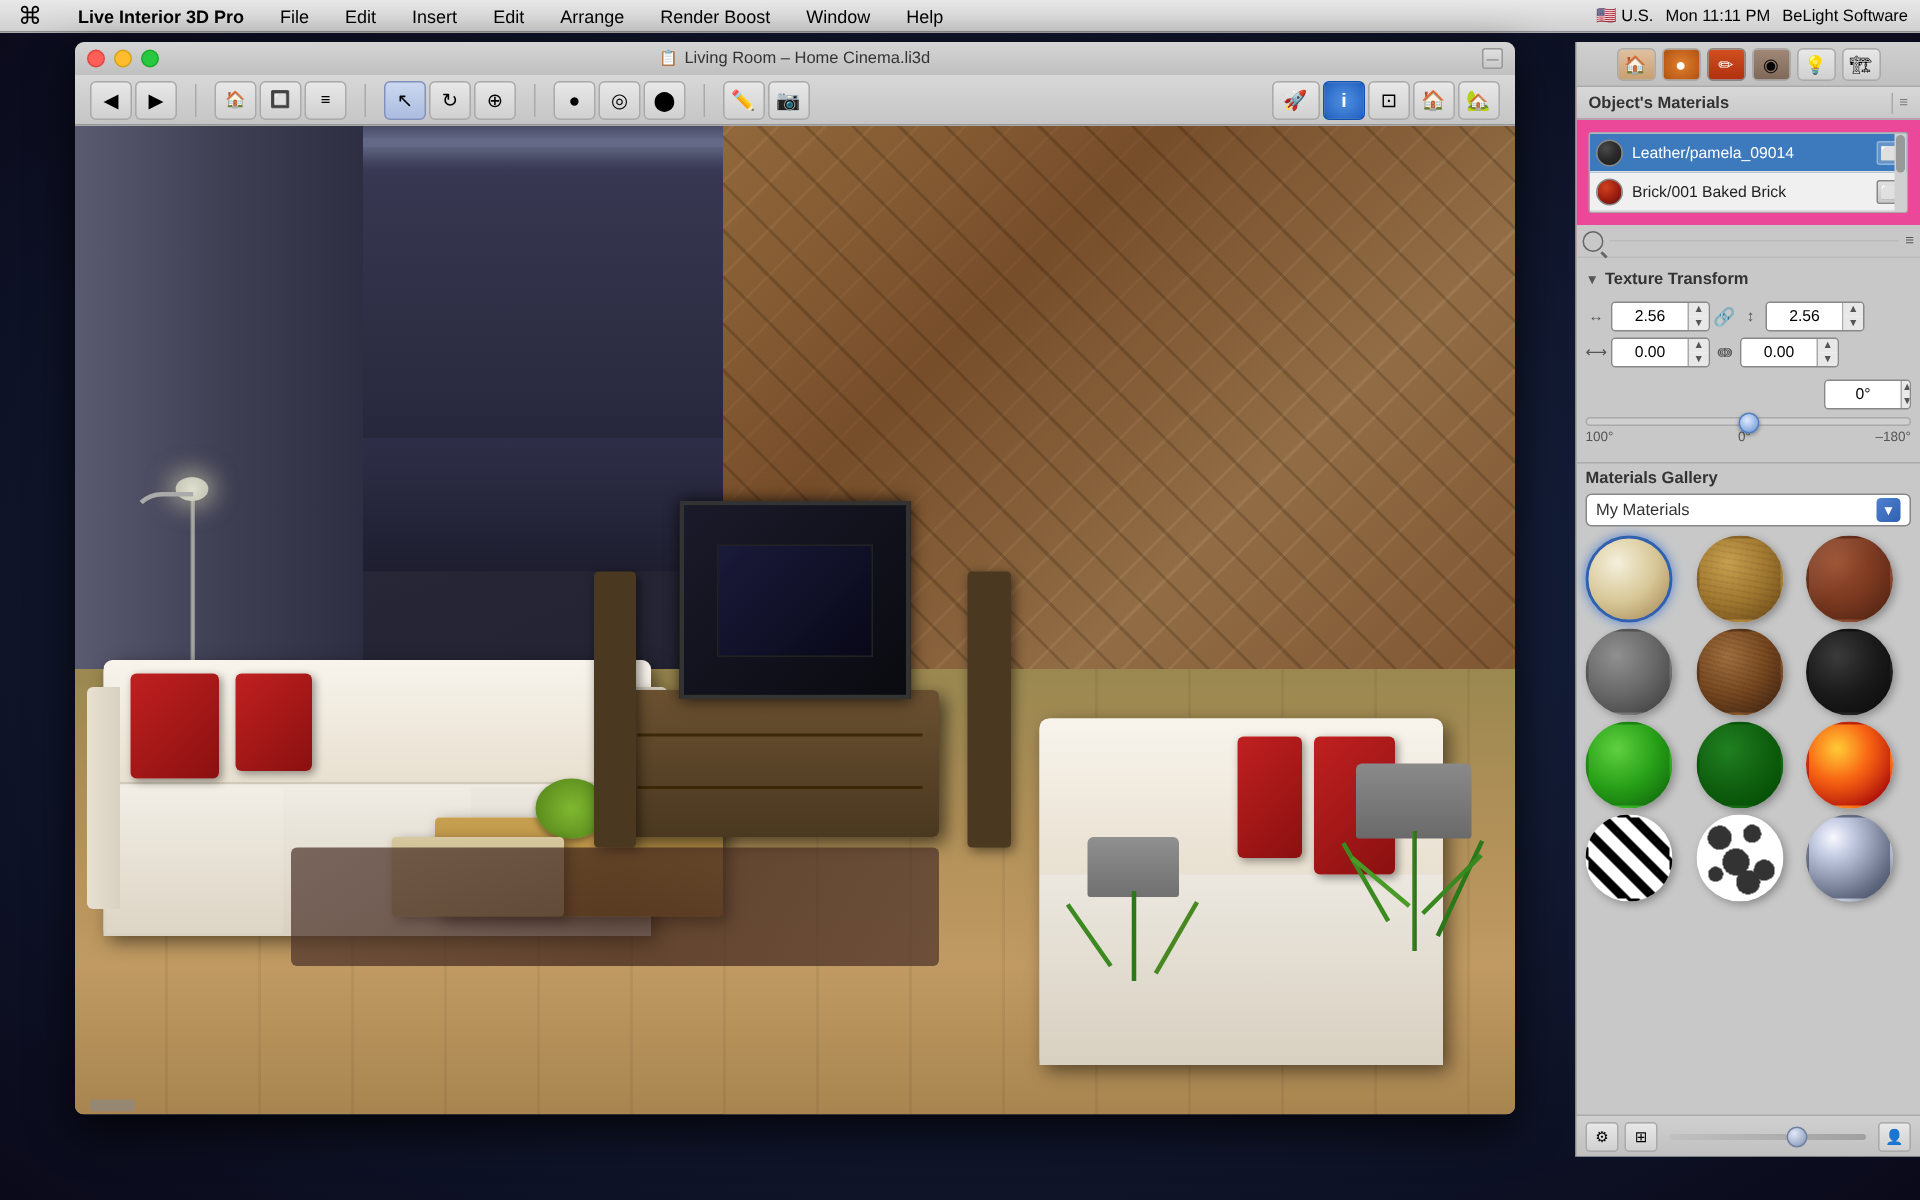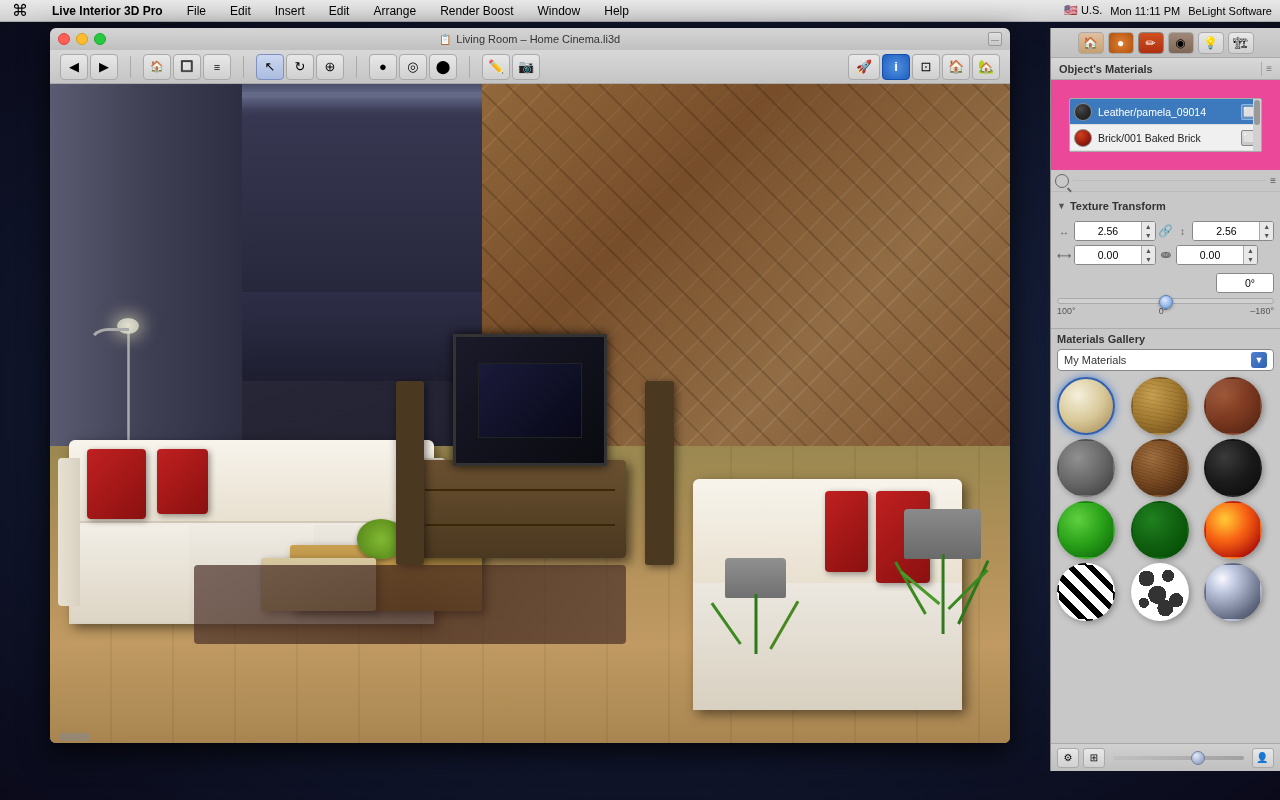--- a/index.html
+++ b/index.html
@@ -348,21 +348,21 @@
       font-size: 11px;
       font-weight: 600;
       color: #333;
       border-bottom: 1px solid #aaa;
       gap: 4px;
     }
 
     .material-list {
       background: #f0f0f0;
       border: 1px solid #aaa;
-      margin: 18px;
+      margin: 8px;
       border-radius: 2px;
       max-height: 90px;
       overflow: hidden;
       position: relative;
     }
     .material-item {
       height: 26px;
       display: flex;
       align-items: center;
       padding: 0 4px;
@@ -467,21 +467,21 @@
     .tex-input-group {
       display: flex;
       align-items: center;
       height: 20px;
       border: 1px solid #888;
       border-radius: 3px;
       background: white;
       overflow: hidden;
     }
     .tex-input {
-      width: 66px;
+      width: 50px;
       height: 100%;
       border: none;
       outline: none;
       background: white;
       font-size: 10.5px;
       padding: 0 3px;
       text-align: center;
     }
     .tex-stepper {
       display: flex;

